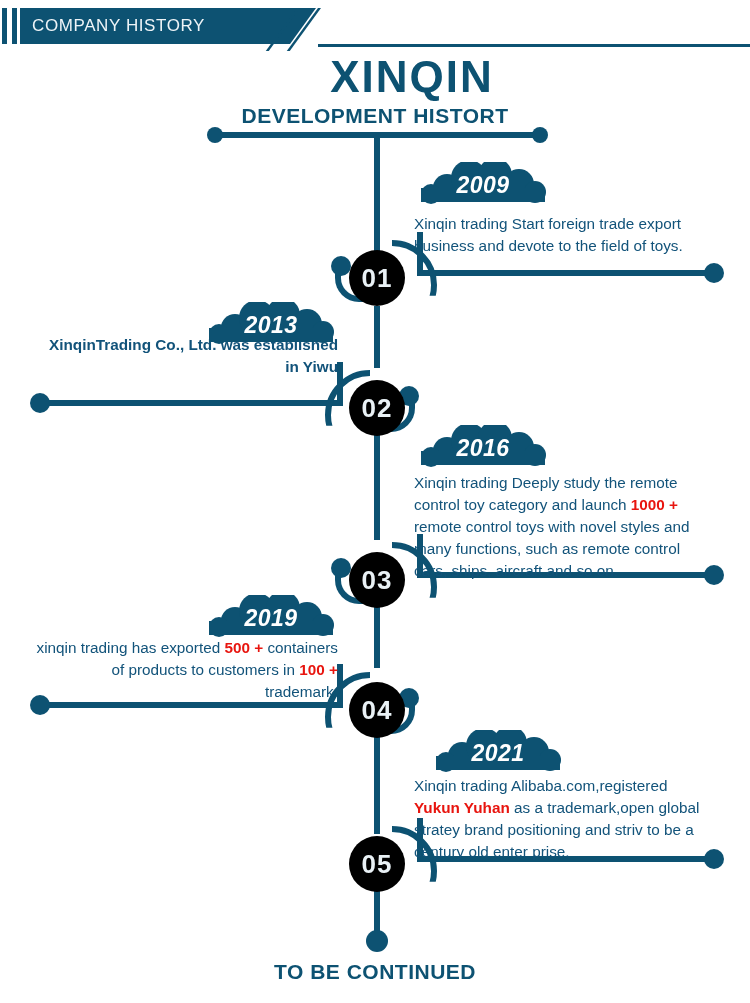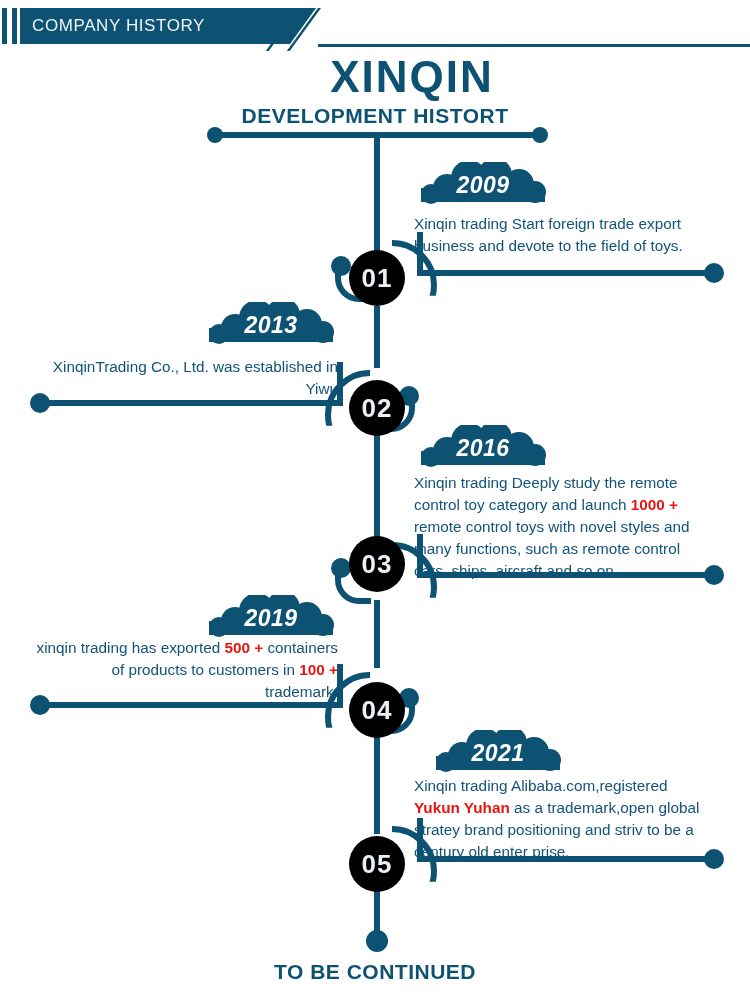--- a/index.html
+++ b/index.html
@@ -333,26 +333,26 @@
         <circle cx="78" cy="13" r="17"></circle>
         <circle cx="102" cy="22" r="15"></circle>
         <circle cx="118" cy="30" r="11"></circle>
         <circle cx="14" cy="32" r="10"></circle>
         <rect x="4" y="26" width="124" height="14"></rect>
       </g>
     </svg>
     <div class="cloud-year">2013</div>
   </div>
 
-  <div class="desc right" style="left:36px;top:356px;width:302px;">
+  <div class="desc right" style="left:36px;top:334px;width:302px;font-weight:bold;">
     <span>XinqinTrading Co., Ltd. was established in Yiwu</span>
   </div>
 
   <div class="marker-arc arc-right" style="left:347px;top:542px;"></div>
-  <div class="marker" style="left:349px;top:536px;">03</div>
+  <div class="marker" style="left:349px;top:552px;">03</div>
   <div class="minidot" style="left:331px;top:558px;"></div>
   <div class="ministem" style="left:335px;top:568px;"></div>
   <div class="elbow" style="left:417px;top:534px;height:44px;"></div>
   <div class="branch" style="left:417px;top:572px;width:297px;"></div>
   <div class="branch-dot" style="left:704px;top:565px;"></div>
 
   <div class="cloud" style="left:417px;top:425px;">
     <svg width="132" height="46" viewBox="0 0 132 46" xmlns="http://www.w3.org/2000/svg">
       <g fill="#0d5272">
         <circle cx="30" cy="26" r="14"></circle>

